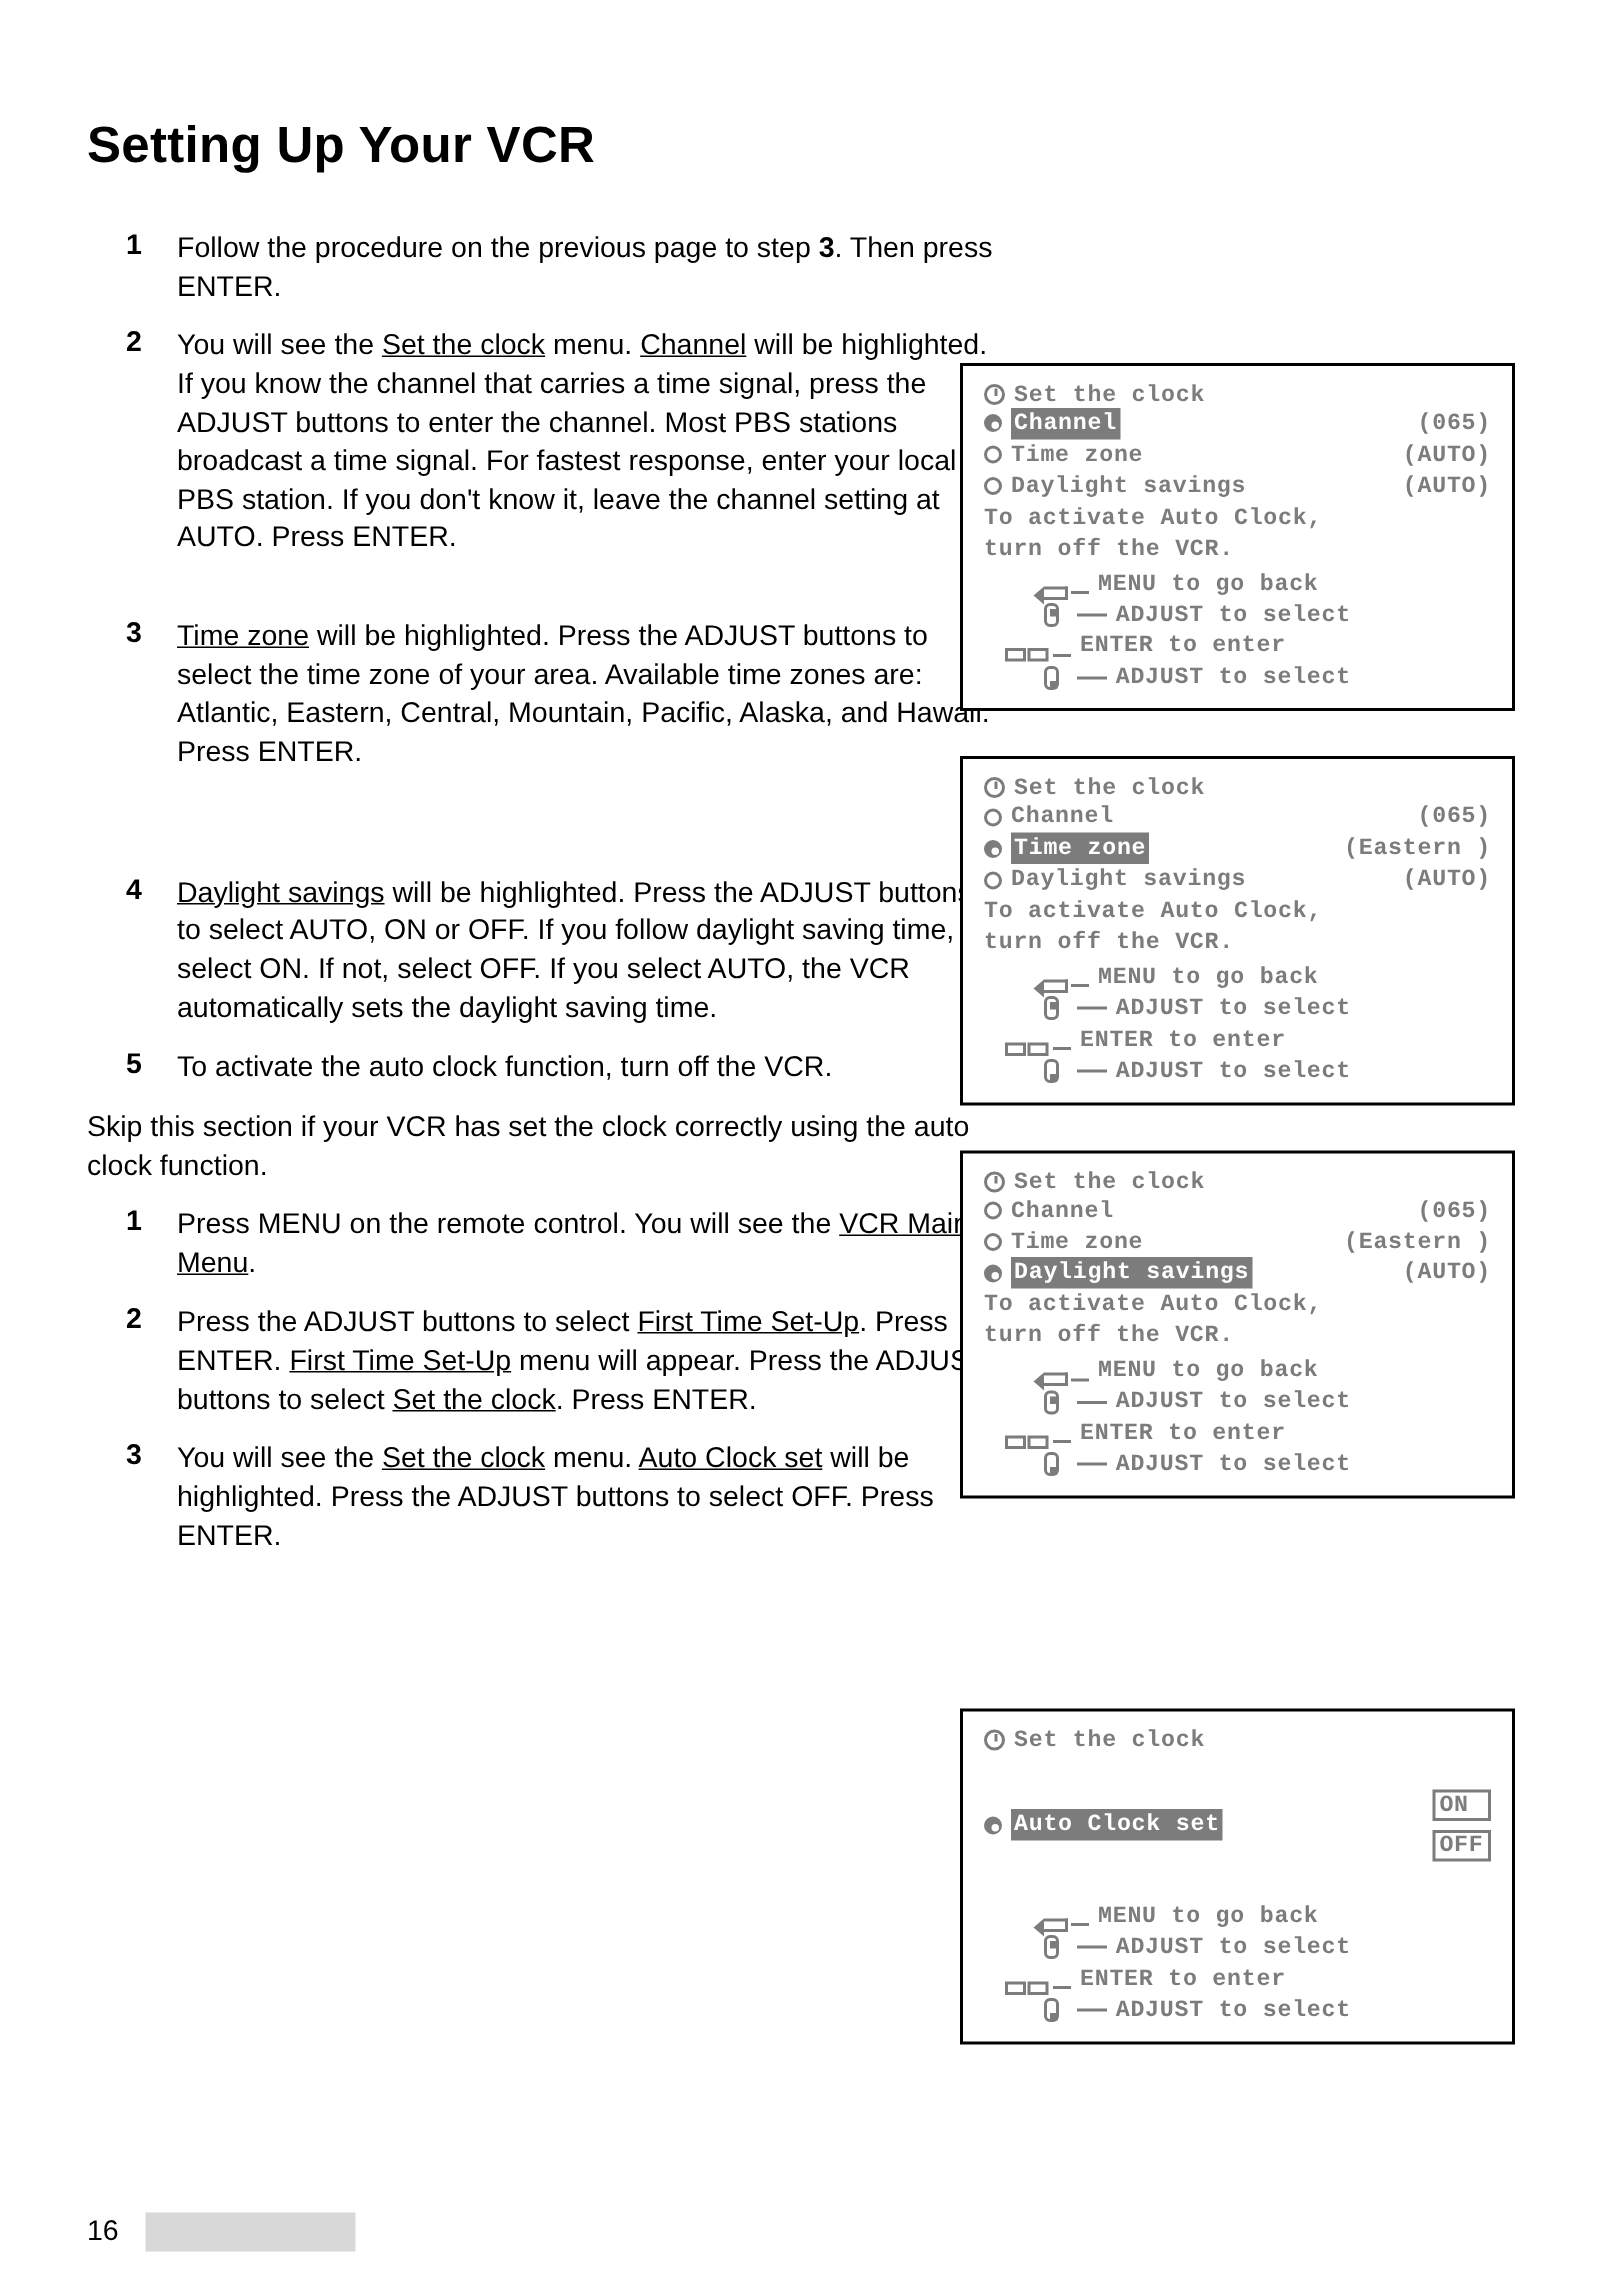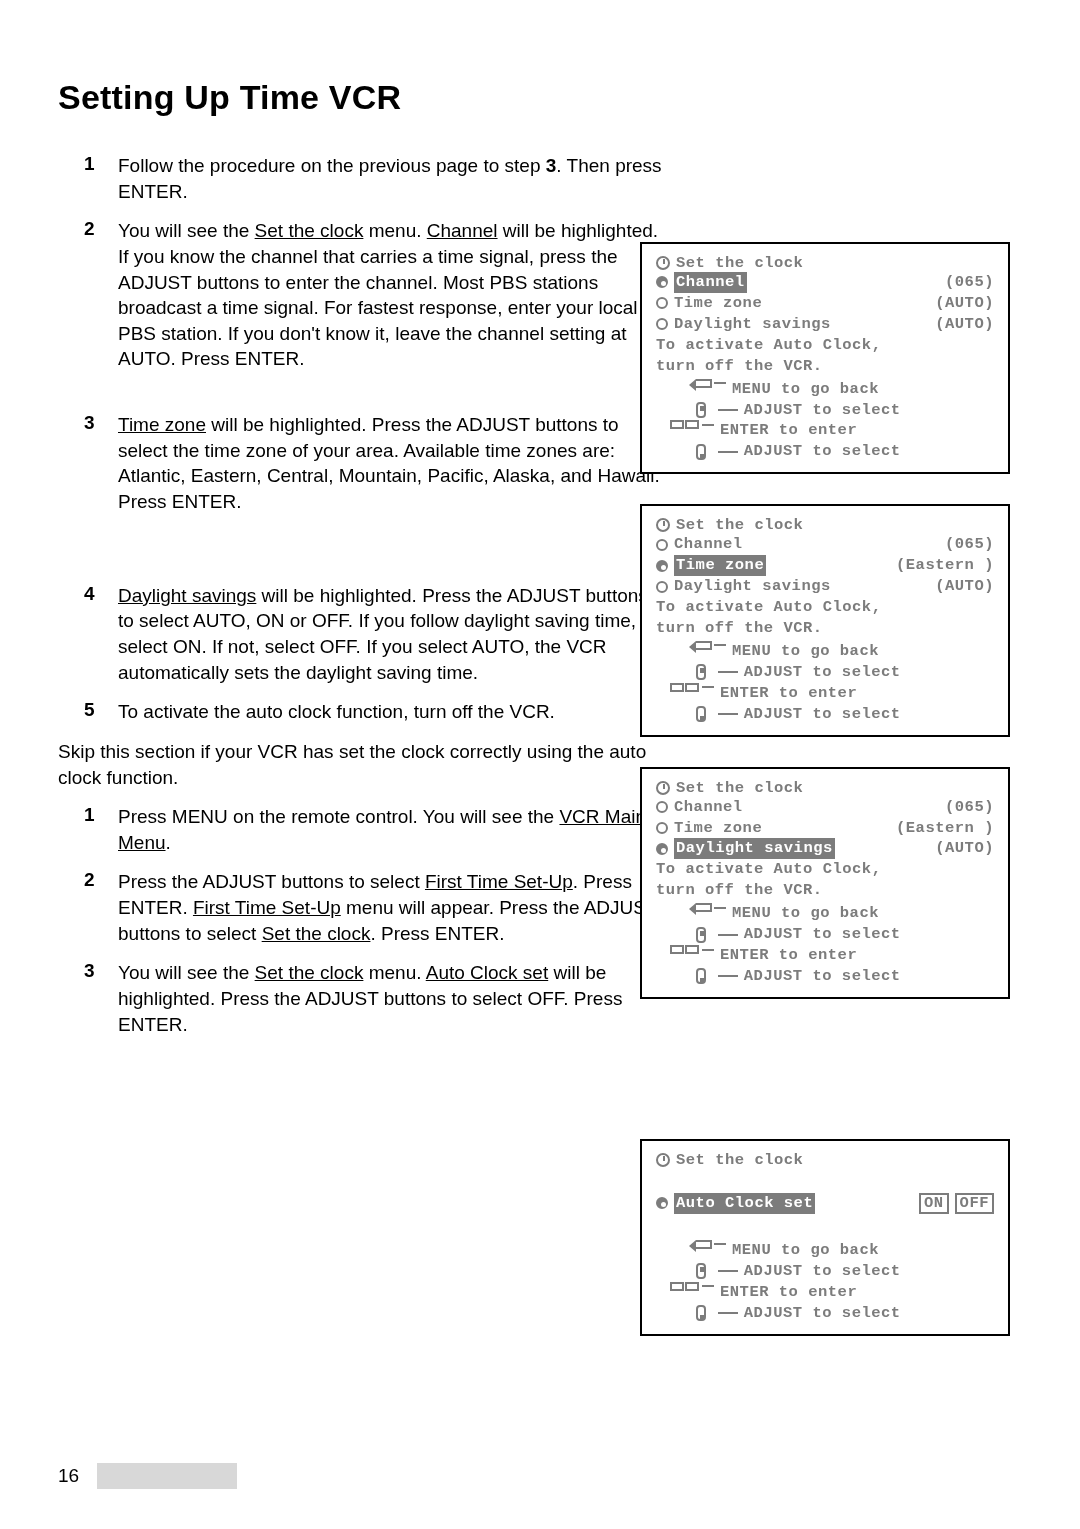--- a/index.html
+++ b/index.html
@@ -106,21 +106,21 @@
     background:#7c7c7c; color:#fff; padding:0 2px;
   }
   .osd .sel .bullet { background:#7c7c7c; border-color:#7c7c7c; position:relative;}
   .osd .sel .bullet:after{
     content:''; position:absolute; width:5px; height:5px; background:#fff;
     border-radius:50%; top:3px; left:3px;
   }
   .osd .note { line-height:1.35; }
   .osd .hints { margin-top:2px; }
   .osd .hint {
-    display:flex; align-items:flex-start; line-height:1.35;
+    display:flex; align-items:flex-end; line-height:1.35;
     padding-left:40px;
   }
   .osd .hint-icon {
     flex-shrink:0; margin-right:4px; display:flex; align-items:center;
   }
   .osd .dash { display:inline-block; width:20px; border-top:2px solid #7c7c7c; margin:0 2px;}
   .osd .sdash { display:inline-block; width:12px; border-top:2px solid #7c7c7c; margin:0 2px;}
   .osd .remote-btn {
     display:inline-block; width:14px; height:9px; border:2px solid #7c7c7c;
     margin-right:1px;
@@ -139,38 +139,38 @@
     border:2px solid #7c7c7c; border-left:none;
   }
   .osd .remote-back:before{
     content:''; position:absolute; left:-7px; top:-2px;
     border-top:6.5px solid transparent; border-bottom:6.5px solid transparent;
     border-right:7px solid #7c7c7c;
   }
   .osd .hint.row3 { padding-left:14px; }
   .osd .gap-vert { height:24px; }
   .osd .onoff {
-    display:inline-flex; gap:6px; 
+    display:inline-flex; gap:6px; flex-direction:column;
   }
   .osd .onoff .box {
     border:2px solid #7c7c7c; padding:0 3px; line-height:1.1;
   }
 
   .page-footer {
-    position:absolute; bottom:40px; left:58px; font-size:19px;
+    position:absolute; bottom:28px; left:58px; font-size:19px;
     display:flex; align-items:center; gap:18px;
   }
   .page-footer .bar { width:140px; height:26px; background:#d8d8d8; }
 </style>
 </head>
 <body>
 
 <div class="page">
 
-  <h1>Setting Up Time VCR</h1>
+  <h1>Setting Up Your VCR</h1>
 
 
   <ol class="steps">
     <li>
       <span class="num">1</span>
       <span class="txt">
         <span>Follow the procedure on the previous page to step </span><b>3</b><span>.  Then press ENTER.</span>
       </span>
     </li>
     <li>

